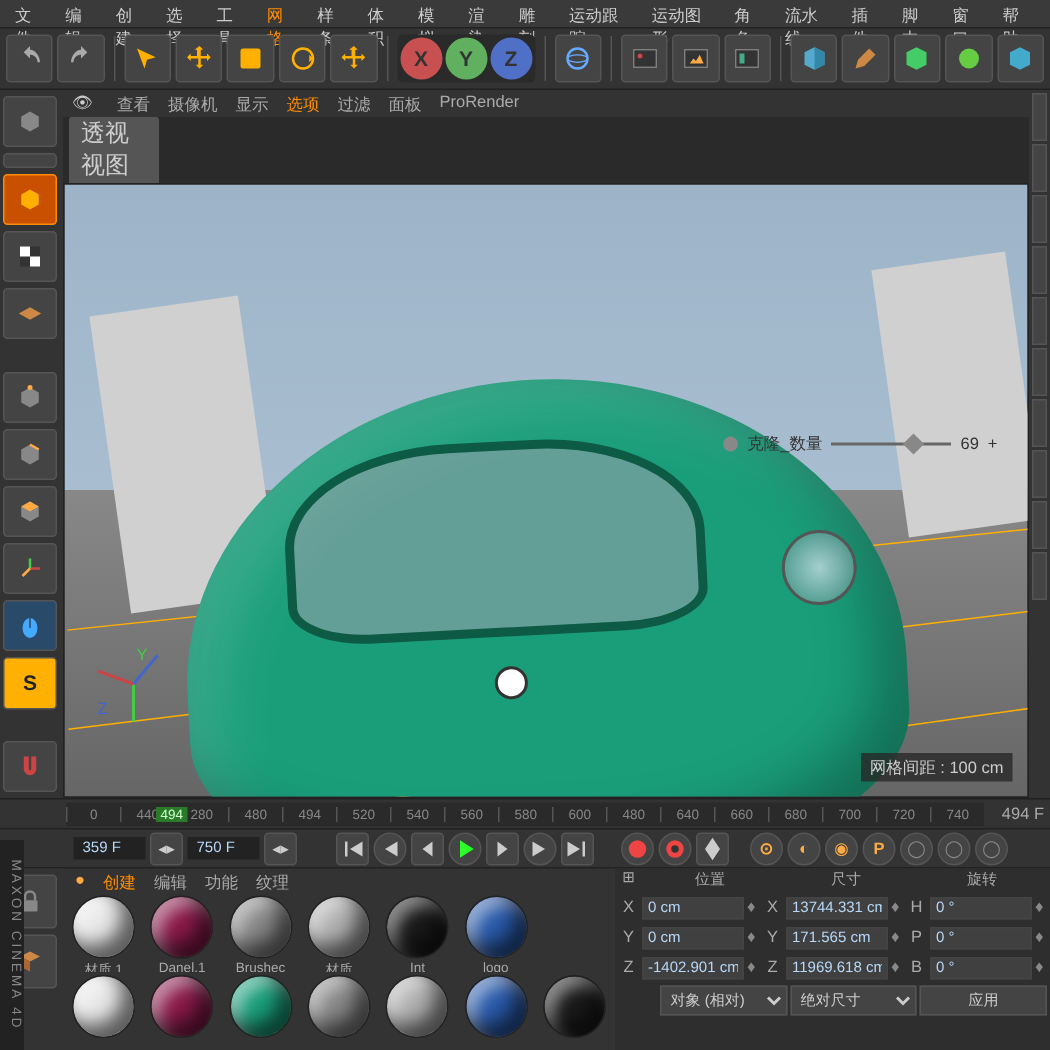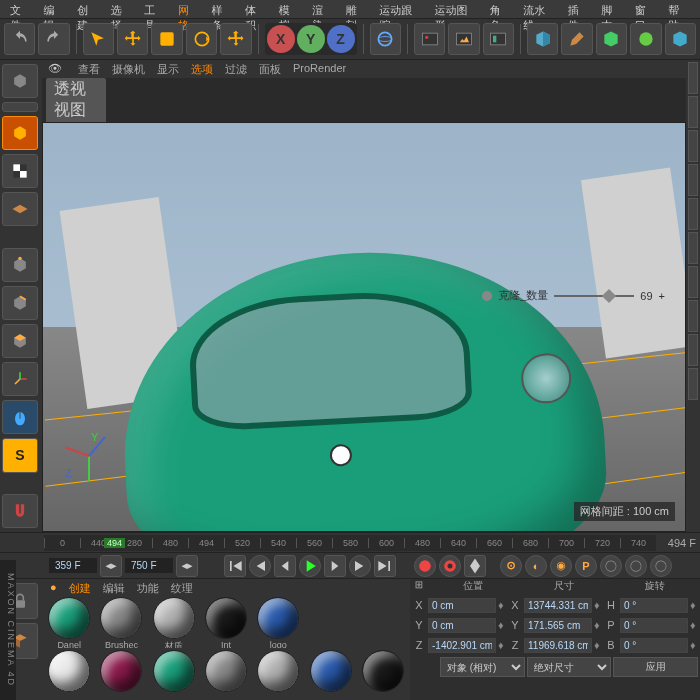--- a/index.html
+++ b/index.html
@@ -439,22 +439,26 @@
   <div class="materials">
     <div class="mat-tabs" id="mat-tabs">
         <span style="color: rgb(255, 170, 68);">●</span>
         <div class="mat-tab hot">创建</div>
         <div class="mat-tab">编辑</div>
         <div class="mat-tab">功能</div>
         <div class="mat-tab">纹理</div>
       </div>
     <div class="mat-grid" id="mat-grid">
         <div class="mat-cell">
-          <div class="mat-sphere" style="background: rgb(26, 158, 122);"></div>
-          <div class="mat-label">Danel</div>
+          <div class="mat-sphere" style="background: rgb(232, 232, 232);"></div>
+          <div class="mat-label">材质.1</div>
+        </div>
+        <div class="mat-cell">
+          <div class="mat-sphere" style="background: rgb(138, 26, 74);"></div>
+          <div class="mat-label">Danel.1</div>
         </div>
         <div class="mat-cell">
           <div class="mat-sphere" style="background: rgb(136, 136, 136);"></div>
           <div class="mat-label">Brushec</div>
         </div>
         <div class="mat-cell">
           <div class="mat-sphere" style="background: rgb(176, 176, 176);"></div>
           <div class="mat-label">材质</div>
         </div>
         <div class="mat-cell">

